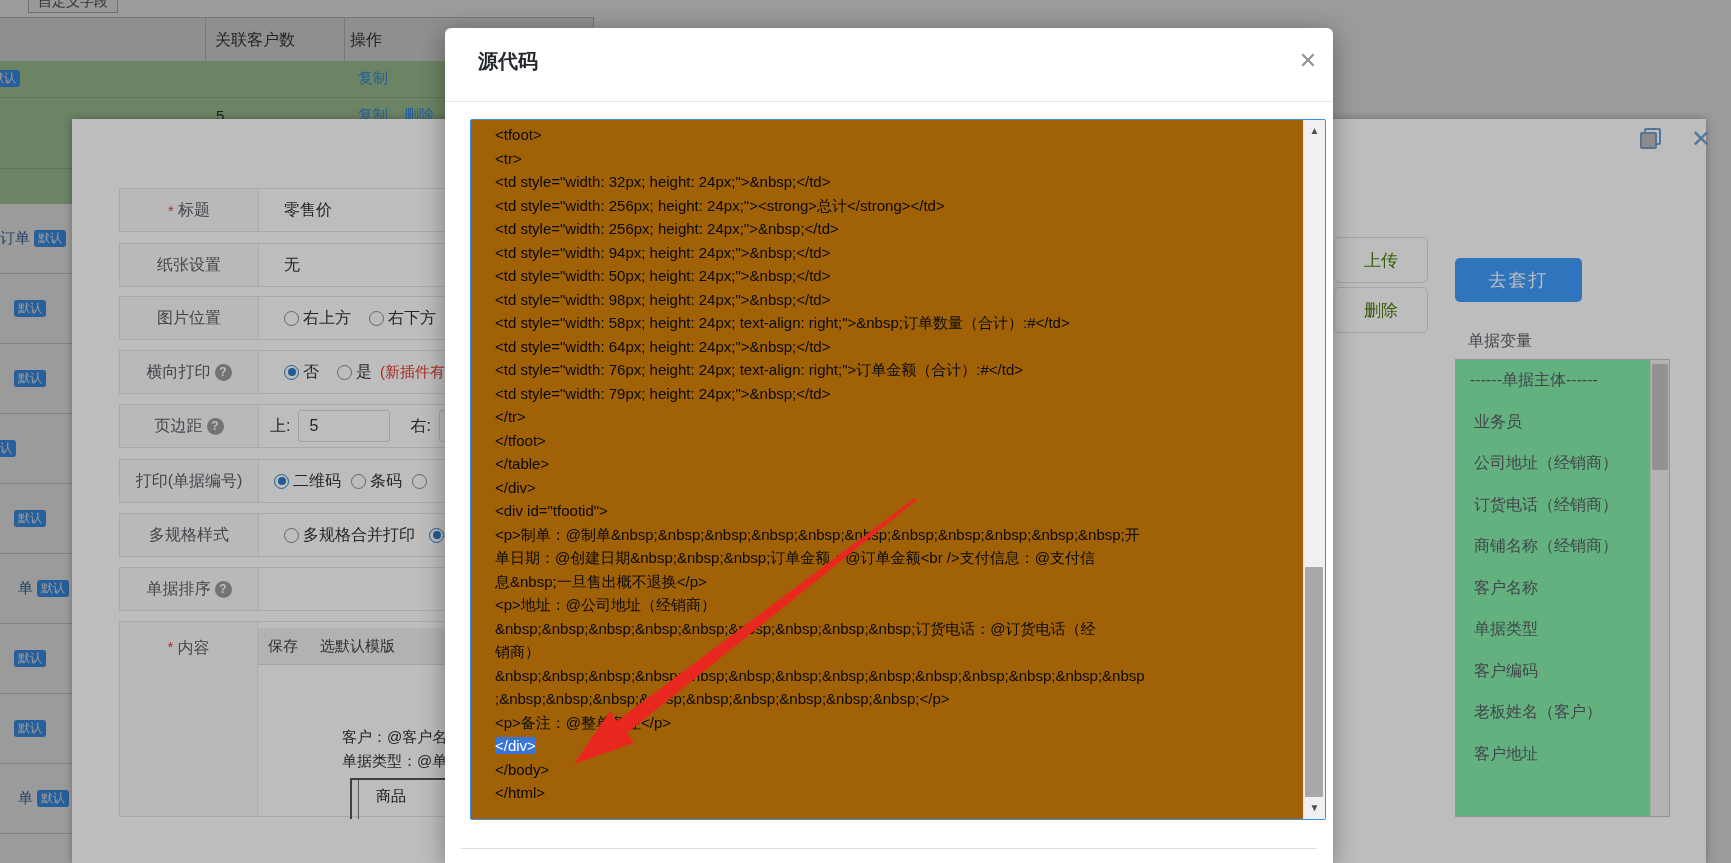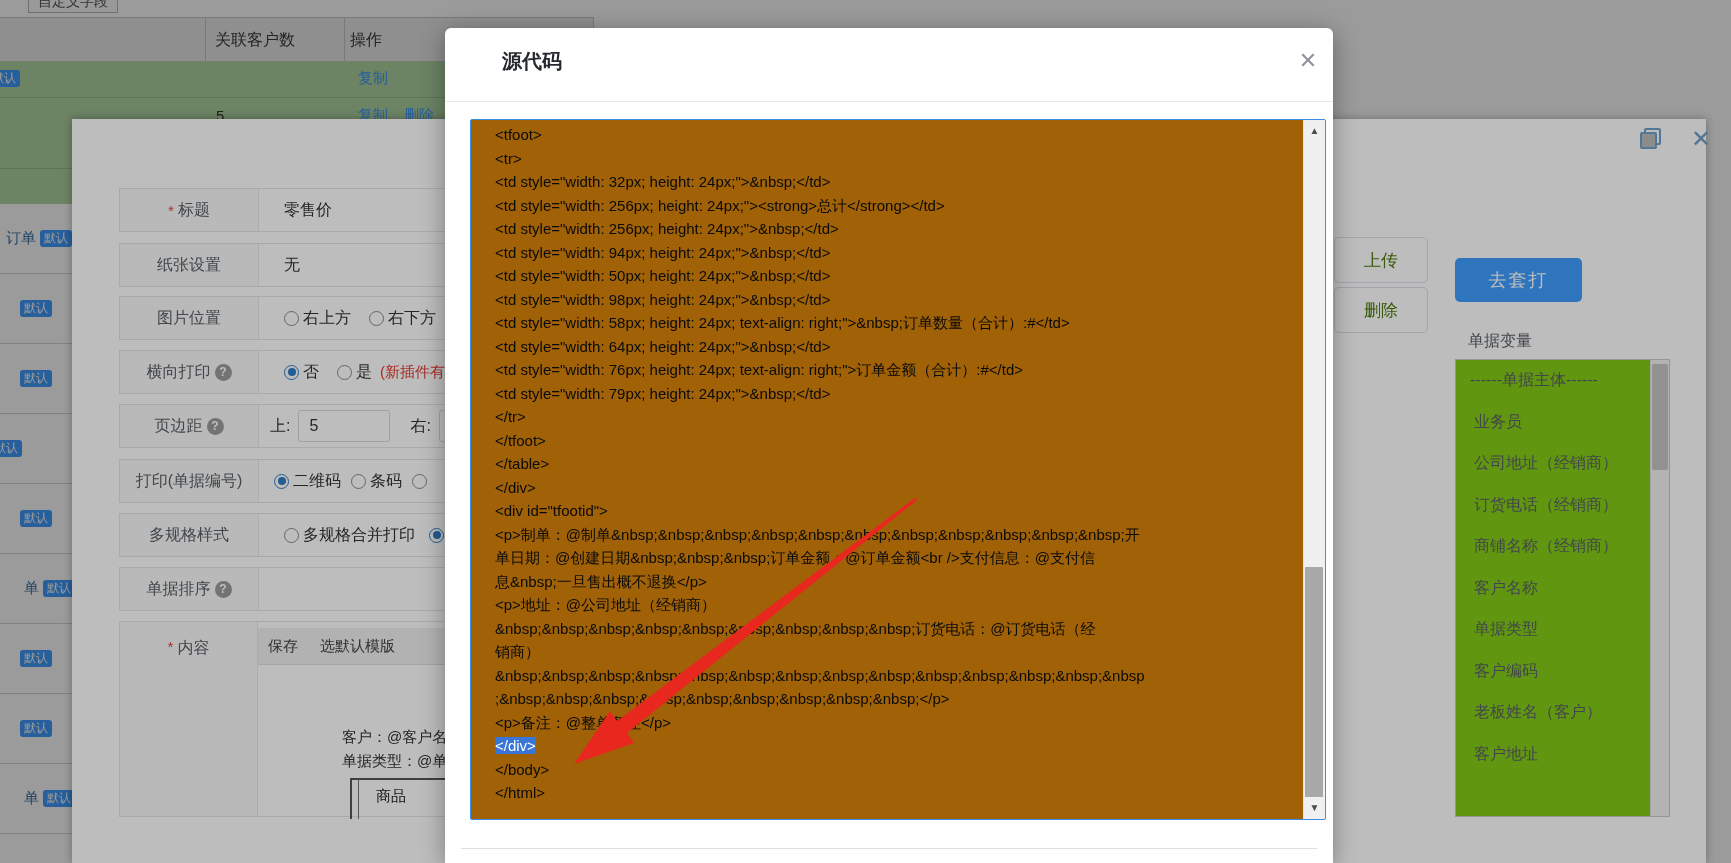--- a/index.html
+++ b/index.html
@@ -29,21 +29,21 @@
   .badge{
     display:inline-block;background:#409eff;color:#fff;font-size:12px;
     line-height:17px;padding:0 4px;border-radius:3px;white-space:nowrap;
   }
   .cellnum{position:absolute;left:216px;top:9px;font-size:15px;color:#333;}
   
   #leftstrip{position:absolute;left:0;top:133px;width:72px;height:730px;overflow:hidden;}
   .greenband{position:absolute;left:0;width:72px;background:#b2d8a5;}
   .lrow{
     position:relative;height:70px;border-bottom:1px solid #d6d6d6;
-    display:flex;align-items:center;gap:4px;padding-left:6px;box-sizing:border-box;
+    display:flex;align-items:center;gap:4px;box-sizing:border-box;
     font-size:15px;color:#409eff;white-space:nowrap;
   }
   
   #overlay1{position:absolute;inset:0;background:rgba(0,0,0,0.18);z-index:2;}
 
   
   #dialog{
     position:absolute;left:72px;top:119px;width:1634px;height:744px;
     background:#ffffff;z-index:3;box-shadow:0 0 8px rgba(0,0,0,.3);
   }
@@ -90,36 +90,36 @@
   .btn-plain{
     position:absolute;width:92px;height:44px;background:#fff;border:1px solid #dcdfe6;border-radius:5px;
     color:#4d7c0f;font-size:17px;display:flex;align-items:center;justify-content:center;cursor:pointer;
   }
   #goPrint{
     position:absolute;left:1383px;top:139px;width:127px;height:44px;background:#409eff;border-radius:5px;
     color:#fff;font-size:18px;display:flex;align-items:center;justify-content:center;letter-spacing:2px;cursor:pointer;
   }
   #varTitle{position:absolute;left:1396px;top:212px;font-size:16px;color:#5a6066;}
   #varBox{
-    position:absolute;left:1383px;top:240px;width:215px;height:458px;background:#84cc16;
+    position:absolute;left:1383px;top:240px;width:215px;height:458px;background:#86efac;
     border:1px solid #c8c8c8;box-sizing:border-box;overflow:hidden;
   }
   .varitem{height:41.5px;display:flex;align-items:center;padding-left:18px;font-size:16px;color:#5a6066;cursor:pointer;}
   #varScroll{position:absolute;right:0;top:0;bottom:0;width:18px;background:#f2f2f2;border-left:1px solid #e0e0e0;}
   #varThumb{position:absolute;right:1px;top:4px;width:16px;height:106px;background:#c6c6c6;border-radius:2px;}
 
   
   #overlay2{position:absolute;inset:0;background:rgba(0,0,0,0.26);z-index:4;}
 
   
   #modal{
     position:absolute;left:445px;top:28px;width:888px;height:835px;background:#fff;
     border-radius:6px 6px 0 0;box-shadow:0 4px 24px rgba(0,0,0,.35);z-index:5;
   }
-  #modalTitle{position:absolute;left:33px;top:20px;font-size:20px;font-weight:bold;color:#25292e;margin-left:24px;}
+  #modalTitle{position:absolute;left:33px;top:20px;font-size:20px;font-weight:bold;color:#25292e;}
   #modalClose{position:absolute;left:850px;top:20px;width:26px;height:26px;color:#909399;font-size:22px;line-height:26px;text-align:center;cursor:pointer;}
   #modalDivider{position:absolute;left:0;top:73px;width:100%;height:1px;background:#e4e7ed;}
   #srcBox{
     position:absolute;left:25px;top:91px;width:856px;height:701px;
     border:1px solid #3a8ee6;border-radius:2px;background:#a16207;box-sizing:border-box;overflow:hidden;
   }
   #srcPre{
     margin:0;position:absolute;left:24px;top:3px;right:30px;
     font-family:"Liberation Sans","DejaVu Sans",sans-serif;
     font-size:15px;line-height:23.5px;color:#0a0a0a;white-space:pre-wrap;word-break:break-all;

